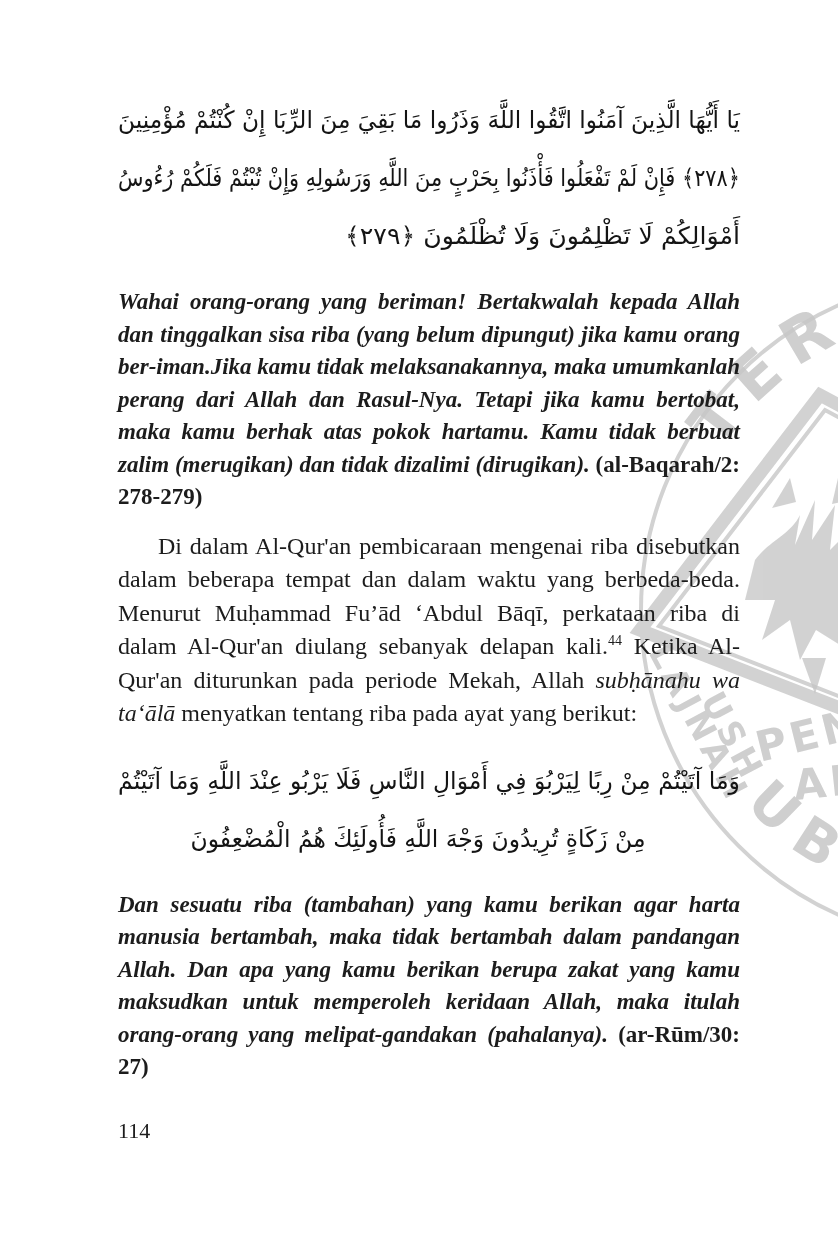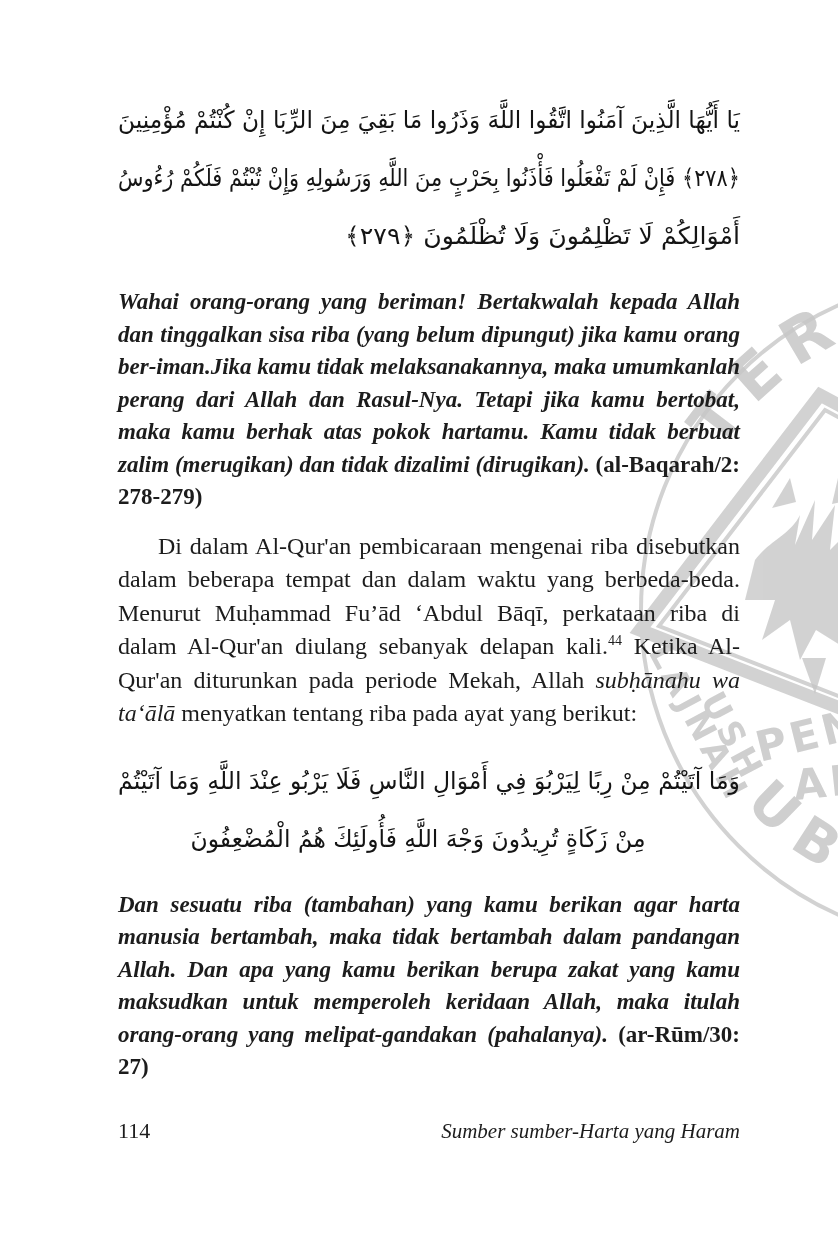--- a/index.html
+++ b/index.html
@@ -43,21 +43,21 @@
     text-align:justify;
   }
   .body.indent{text-indent:40px;}
   .body .it{font-style:italic;}
   sup.fn{
     font-size:14px;line-height:0;vertical-align:super;
   }
   
   .footer{
     position:absolute;left:118px;top:1118px;width:622px;
-    display:flex;justify-content:space-between;align-items:center;
+    display:flex;justify-content:space-between;align-items:flex-start;
   }
   .footer .pagenum{font-size:22px;}
   .footer .running{font-size:21px;font-style:italic;}
   
   .wm-arc{
     font-family:"DejaVu Sans","Liberation Sans",sans-serif;
     font-weight:bold;
   }
 </style>
 </head>
@@ -124,16 +124,15 @@
       </svg>
     </div>
 
     <p class="trans"><span class="it">Dan sesuatu riba (tambahan) yang kamu berikan agar harta manusia bertambah, maka tidak bertambah dalam pandangan Allah. Dan apa yang kamu berikan berupa zakat yang kamu maksudkan untuk memperoleh keridaan Allah, maka itulah orang-orang yang melipat-gandakan (pahalanya). </span><span class="ref">(ar-Rūm/30: 27)</span></p>
 
 
   </div>
 
   <div class="footer">
     <span class="pagenum">114</span>
-    <span class="running">Sumber sumber-Harta yang Haram</span>
   </div>
 
 </div>
 
 </body></html>

